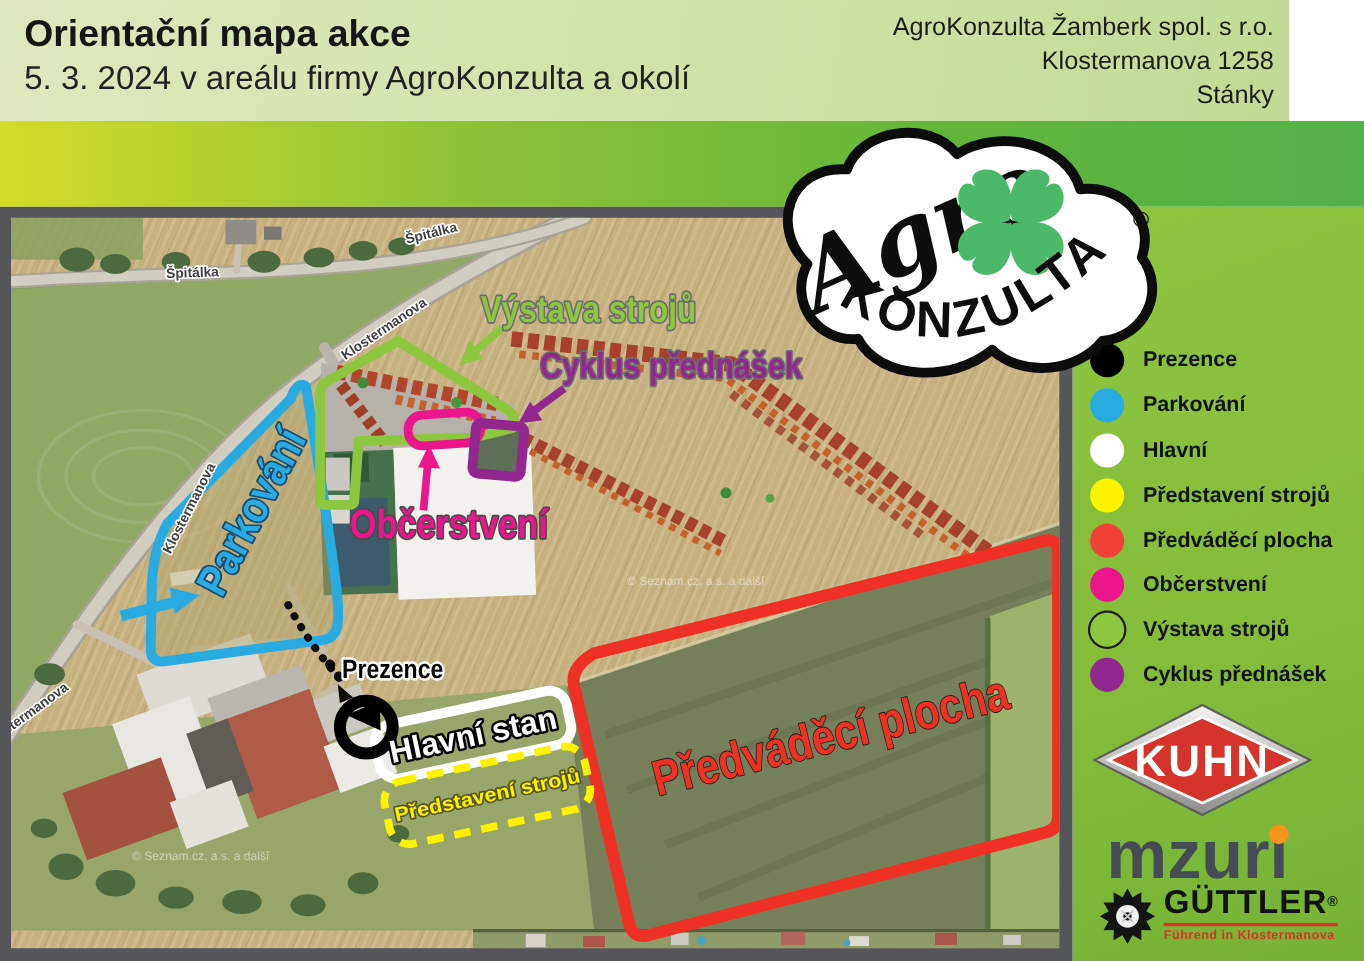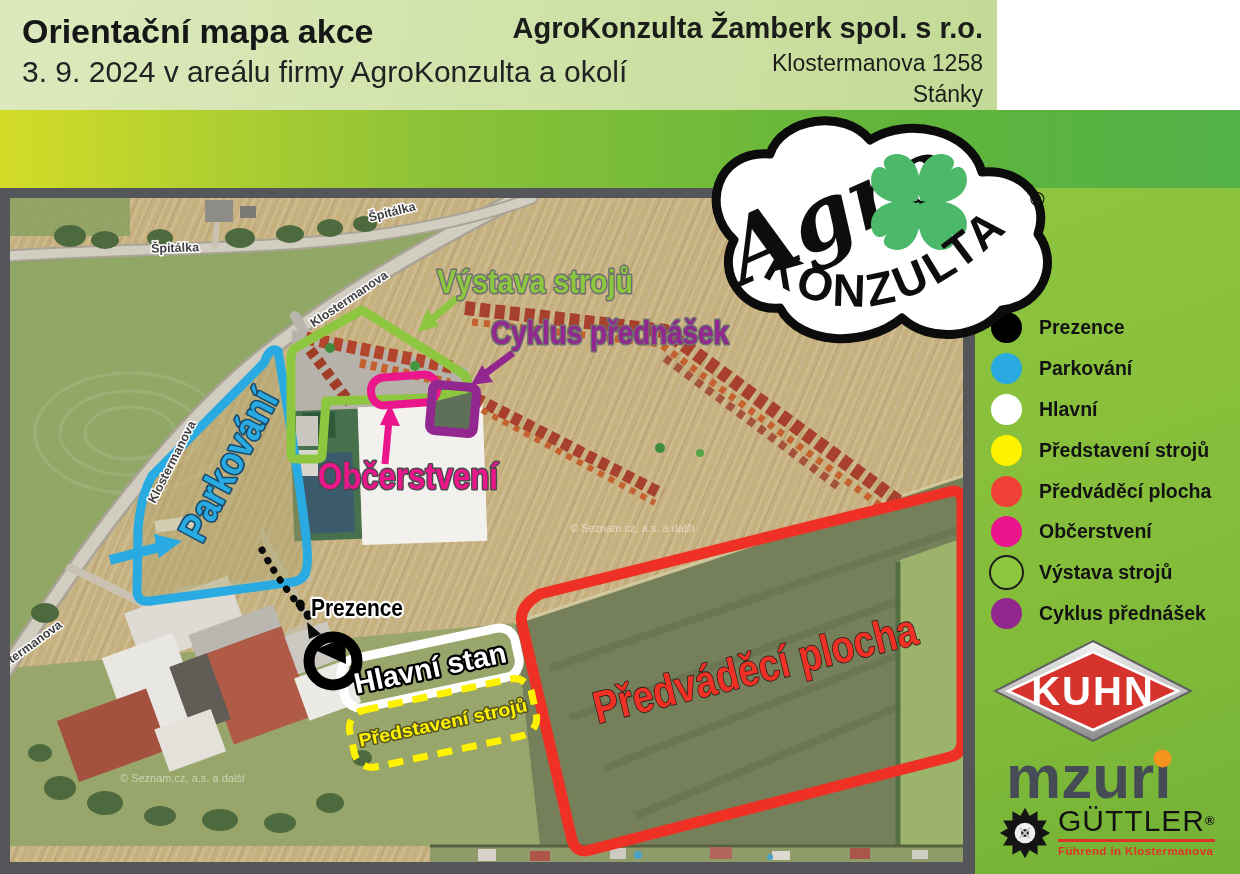--- a/index.html
+++ b/index.html
@@ -1,42 +1,42 @@
 <!DOCTYPE html>
 <html><head>
 <meta charset="utf-8">
 <style>
   html,body{margin:0;padding:0;background:#fff;}
   .page{position:relative;width:1240px;height:874px;overflow:hidden;font-family:"Liberation Sans",sans-serif;background:#fff;}
   
-  .header{position:absolute;left:0;top:0;width:997px;height:110px;
+  .header{position:absolute;left:0;top:0;width:1172px;height:110px;
     background:linear-gradient(100deg,#dde9bd 0%,#cfe2a8 55%,#c3da96 100%);}
   .title-block{position:absolute;left:22px;top:10px;}
   .title{font-size:34px;font-weight:bold;color:#161616;line-height:1.25;}
   .subtitle{font-size:30px;font-weight:400;color:#222;line-height:1.25;}
   .company-block{position:absolute;right:14px;top:9px;text-align:right;color:#1c1c1a;line-height:1.34;}
-  .company-name{font-size:29px;font-weight:bold;}
+  .company-name{font-size:23px;font-weight:normal;}
   .company-line{font-size:23px;}
   
   .band{position:absolute;left:0;top:110px;width:1240px;height:78px;
     background:linear-gradient(90deg,#d3dc28 0%,#8cc238 35%,#62b53a 70%,#52b148 100%);}
   
   .right-panel{position:absolute;left:975px;top:188px;width:265px;height:686px;
     background:linear-gradient(160deg,#8fc53f 0%,#84bd3a 55%,#74b236 100%);}
   .legend{position:absolute;left:0;top:119px;margin:0;padding:0;list-style:none;width:265px;}
   .legend li{display:flex;align-items:center;height:40.9px;}
   .dot{width:31px;height:31px;border-radius:50%;margin-left:16px;margin-right:17px;flex:0 0 31px;}
   .legend li:nth-child(7) .dot{box-shadow:0 0 0 2px #1d1d1d;}
   .legend-label{font-size:19.5px;font-weight:bold;color:#121212;white-space:nowrap;}
   
   .kuhn{position:absolute;left:18px;top:451px;}
   .mzuri{position:absolute;left:27px;top:561px;}
   .guttler{position:absolute;left:23px;top:618px;display:flex;align-items:flex-start;}
   .g-textblock{margin-left:6px;}
-  .g-name{font-size:30px;font-weight:normal;color:#121212;letter-spacing:1px;line-height:1;}
+  .g-name{font-size:30px;font-weight:bold;color:#121212;letter-spacing:1px;line-height:1;}
   .g-reg{font-size:13px;font-weight:bold;color:#121212;vertical-align:super;}
   .g-rule{height:3px;background:#dd3327;margin:3px 0 3px 0;}
   .g-tag{font-size:11.5px;font-weight:bold;color:#dd3327;letter-spacing:.4px;white-space:nowrap;}
   
   .map-frame{position:absolute;left:0;top:188px;width:975px;height:686px;background:#55565a;}
   .map{position:absolute;left:10px;top:10px;width:953px;height:664px;overflow:hidden;
      background-color:#c6b07e;
      background-image:repeating-linear-gradient(113deg,rgba(255,255,255,.13) 0 3px,rgba(255,255,255,0) 3px 8px),
                       repeating-linear-gradient(113deg,rgba(110,88,50,.10) 0 2px,rgba(0,0,0,0) 2px 13px);}
   .map svg{display:block;}
@@ -62,21 +62,21 @@
   .mzuri-text{font-weight:bold;font-size:62px;fill:#454c55;}
 </style>
 </head>
 <body>
 
 <div class="page">
 
   <div class="header">
     <div class="title-block">
       <div class="title">Orientační mapa akce</div>
-      <div class="subtitle">3. 9. 2024 v areálu firmy AgroKonzulta a okolí</div>
+      <div class="subtitle">5. 3. 2024 v areálu firmy AgroKonzulta a okolí</div>
     </div>
     <div class="company-block">
       <div class="company-name">AgroKonzulta Žamberk spol. s r.o.</div>
       <div class="company-line">Klostermanova 1258</div>
       <div class="company-line">Stánky</div>
     </div>
   </div>
 
   <div class="band"></div>
 

